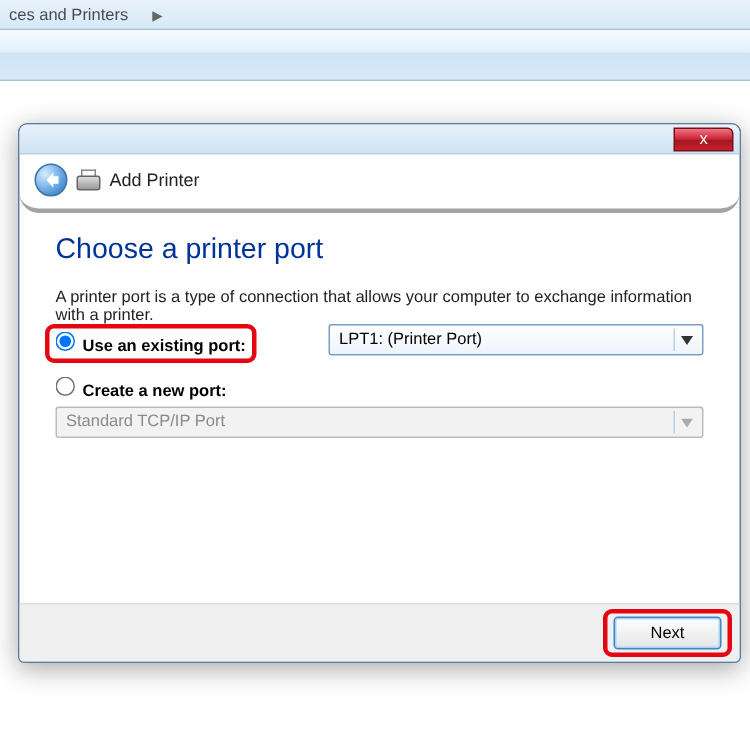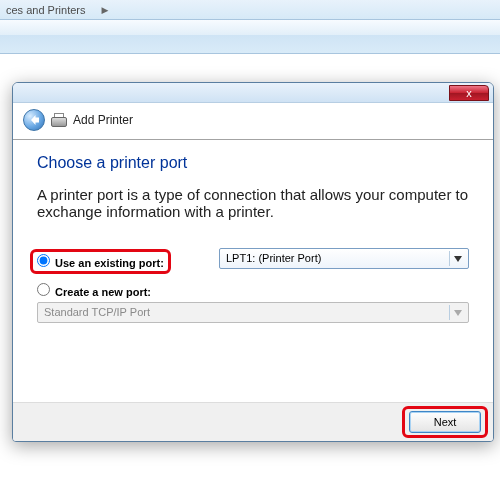--- a/index.html
+++ b/index.html
@@ -70,21 +70,22 @@
     font-size: 11px;
     line-height: 14px;
     text-align: center;
     cursor: pointer;
   }
   .headerbar {
     display: flex;
     align-items: center;
     gap: 6px;
     padding: 6px 10px 8px 10px;
-    border-bottom: 1px solid #a3a3a3;
+    border-bottom: 3px solid #a3a3a3;
+    border-radius: 13px;
   }
   .back-btn {
     width: 22px; height: 22px;
     border-radius: 50%;
     background: radial-gradient(circle at 30% 30%, #d7ecff, #69a8e4 55%, #2d6fb3);
     border: 1px solid #3c74a9;
     display: flex;
     align-items: center;
     justify-content: center;
     cursor: pointer;
@@ -113,27 +114,27 @@
     border-radius: 2px;
   }
   .hdr-title { font-size: 12px; color: #222; }
 
   .content {
     flex: 1 1 auto;
     padding: 14px 24px 0 24px;
   }
   .heading {
     color: #003399;
-    font-size: 16px;
+    font-size: 19px;
     margin-bottom: 14px;
   }
   .desc {
     color: #222;
-    font-size: 15px;
-    margin-bottom: 28px;
+    font-size: 11px;
+    margin-bottom: 0;
   }
 
   .opt-row {
     display: flex;
     align-items: flex-end;
     gap: 28px;
     margin-bottom: 14px;
   }
   .opt-left {
     width: 154px;

